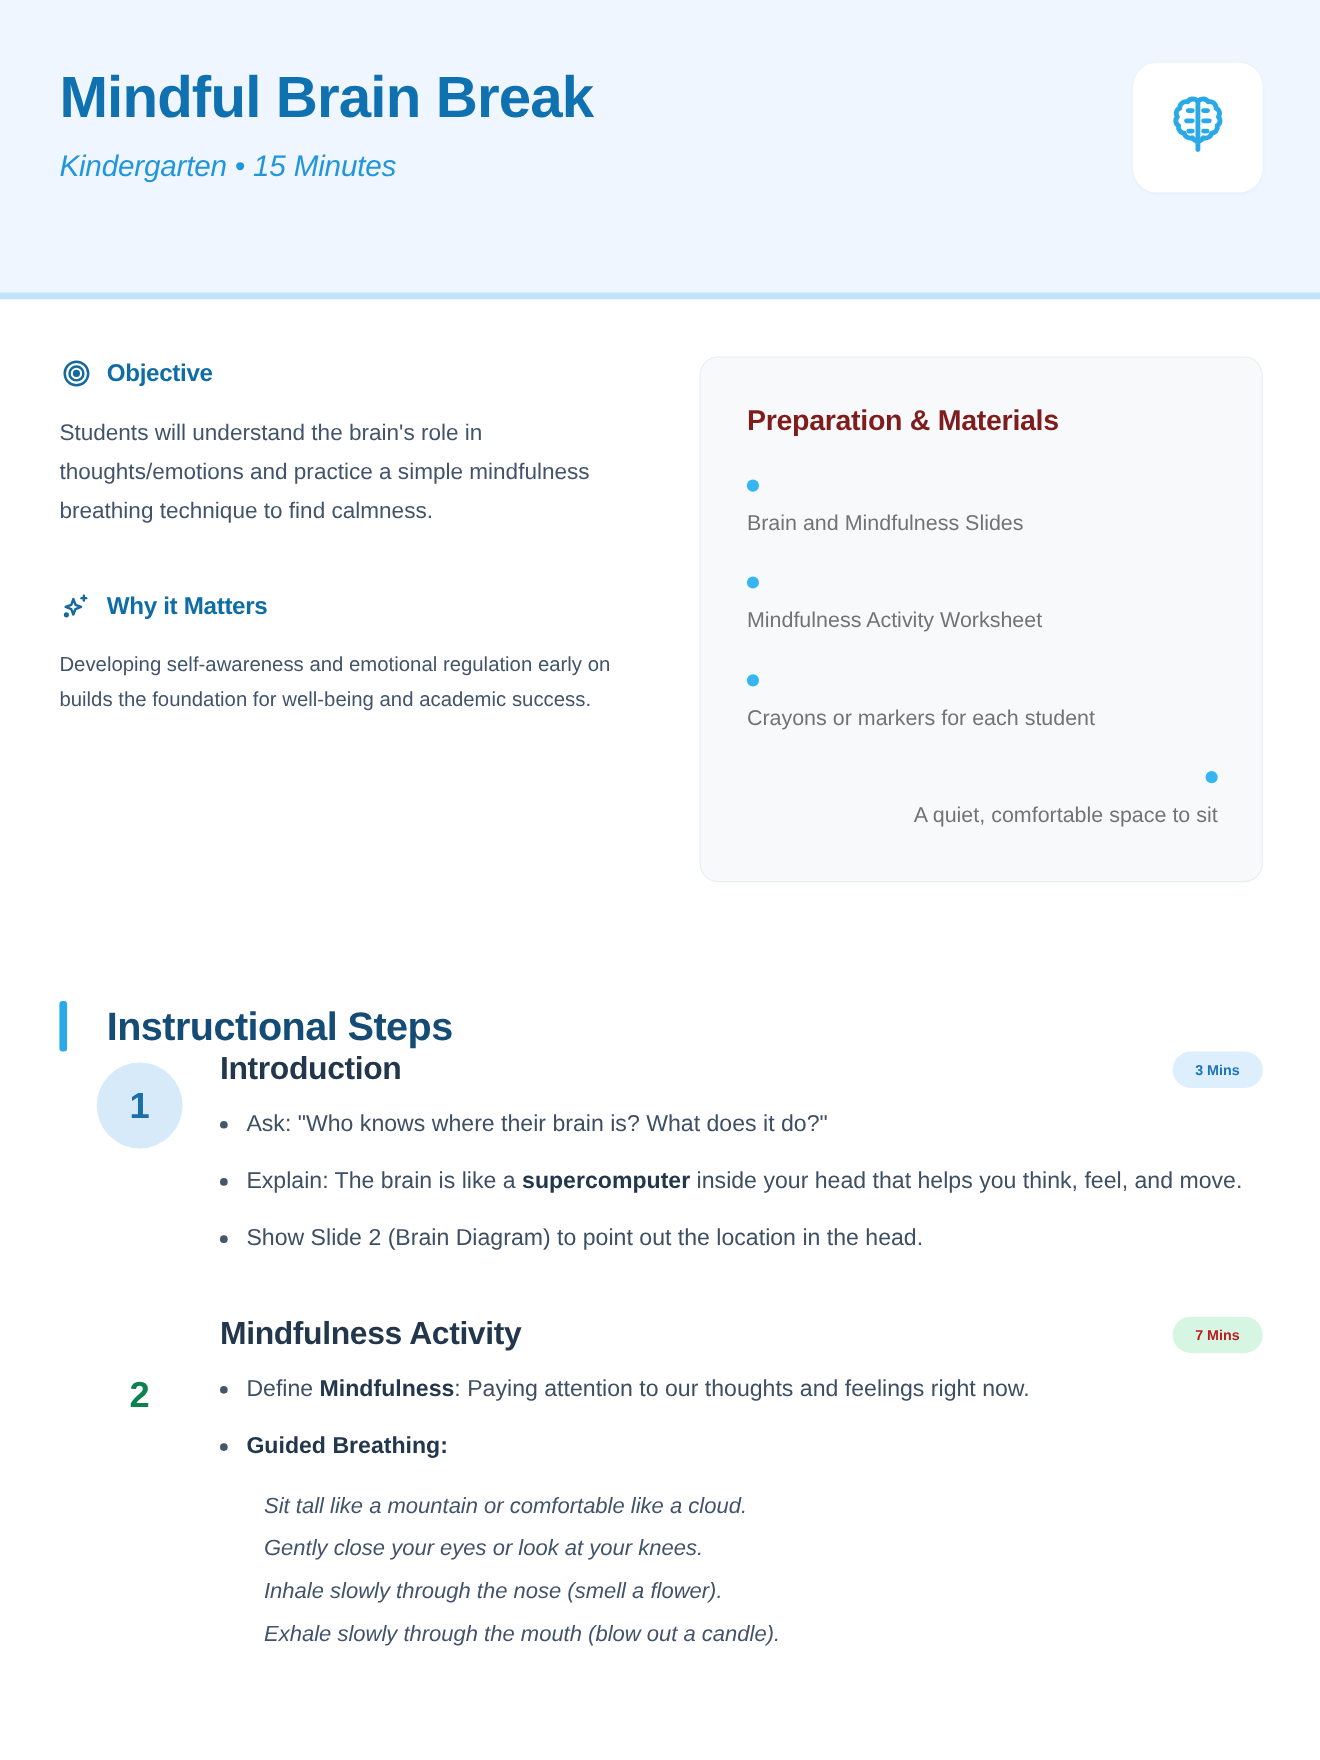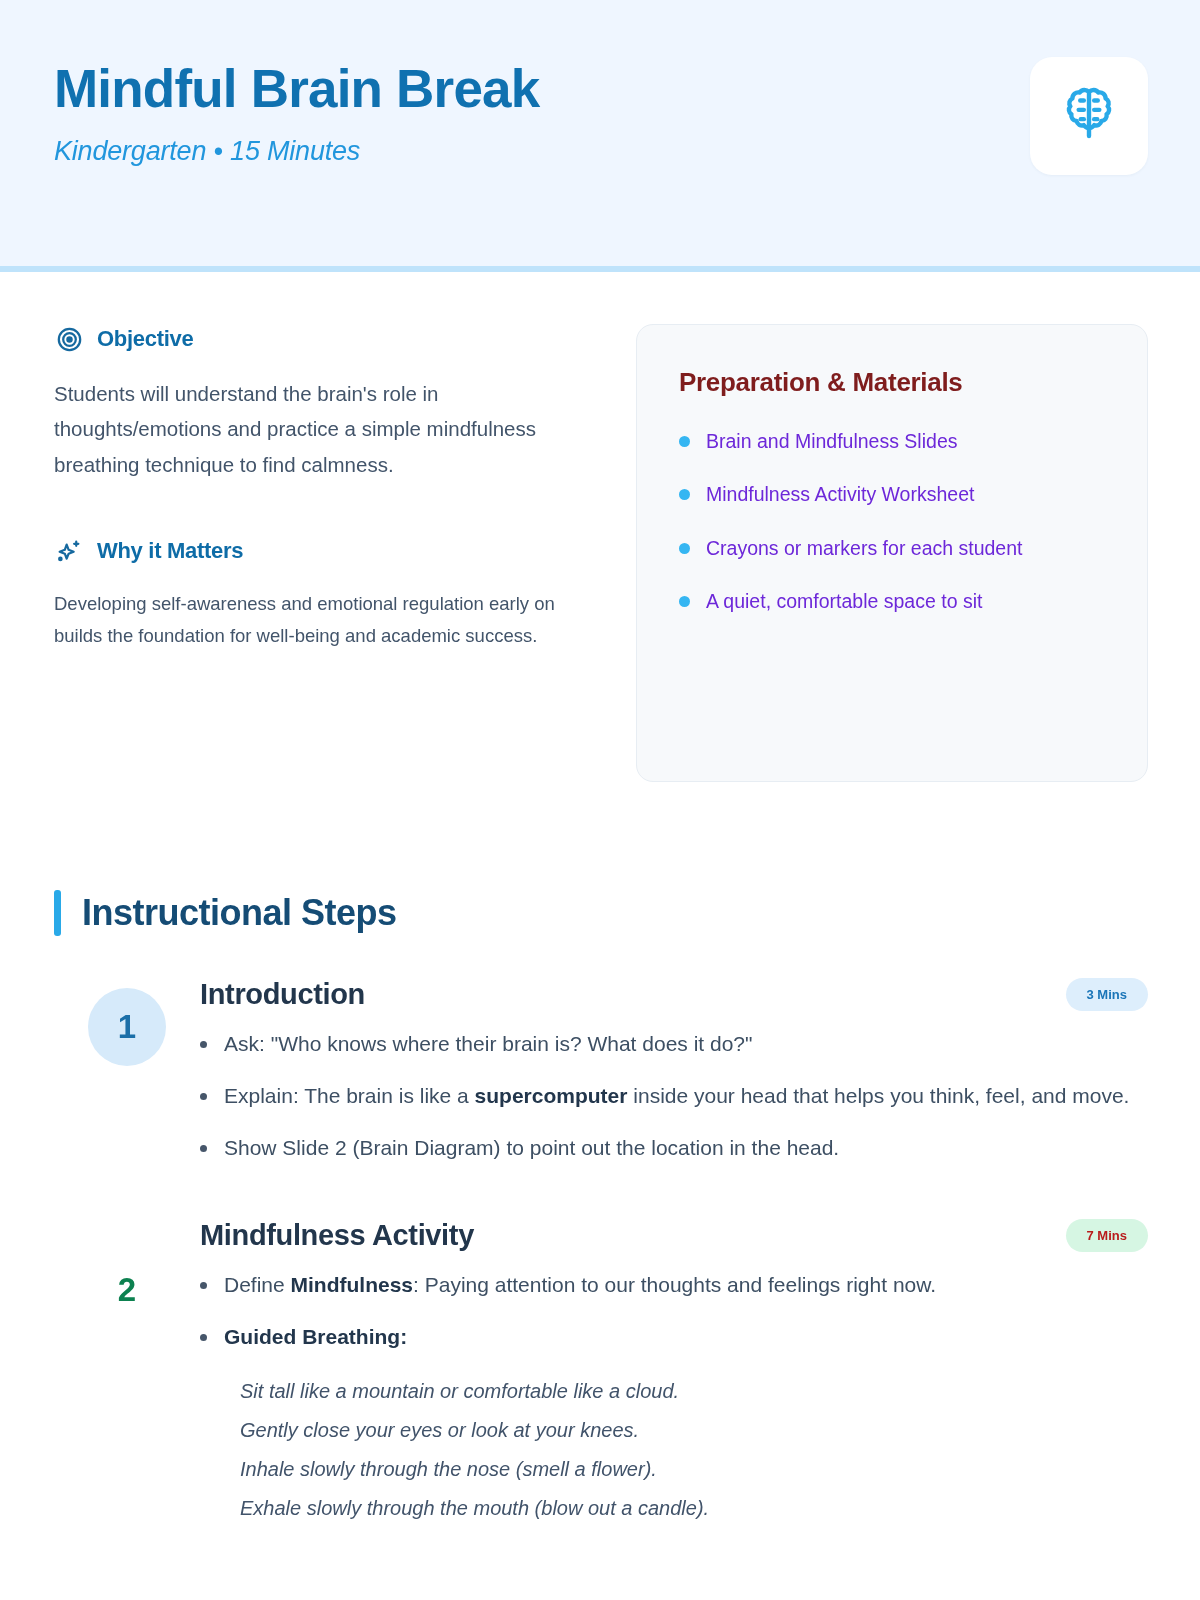--- a/index.html
+++ b/index.html
@@ -107,39 +107,39 @@
     letter-spacing: -0.3px;
     margin-bottom: 30px;
   }
   .prep-list { list-style: none; }
   .prep-list li {
     display: flex;
     align-items: flex-start;
     gap: 16px;
     margin-bottom: 26px;
     font-size: 19.5px;
-    color: #6d28d9;
+    color: #737373;
     line-height: 1.4;
-  }
-  .prep-list li:last-child { margin-bottom: 0; }
+    flex-direction: column;
+  }
+  .prep-list li:last-child { margin-bottom: 0; align-items: flex-end; }
   .prep-dot {
     width: 11px; height: 11px;
     border-radius: 50%;
     background: #35b6f2;
     flex: none;
     margin-top: 8px;
   }
 
   
   .steps-wrap { margin-top: 108px; }
   .steps-header {
     display: flex;
     align-items: center;
-    gap: 21px;
-    margin-bottom: 42px;
+    gap: 36px;
   }
   .steps-bar {
     width: 7px;
     height: 46px;
     background: #29a9e8;
     border-radius: 3px;
     flex: none;
   }
   .steps-title {
     font-size: 36px;

